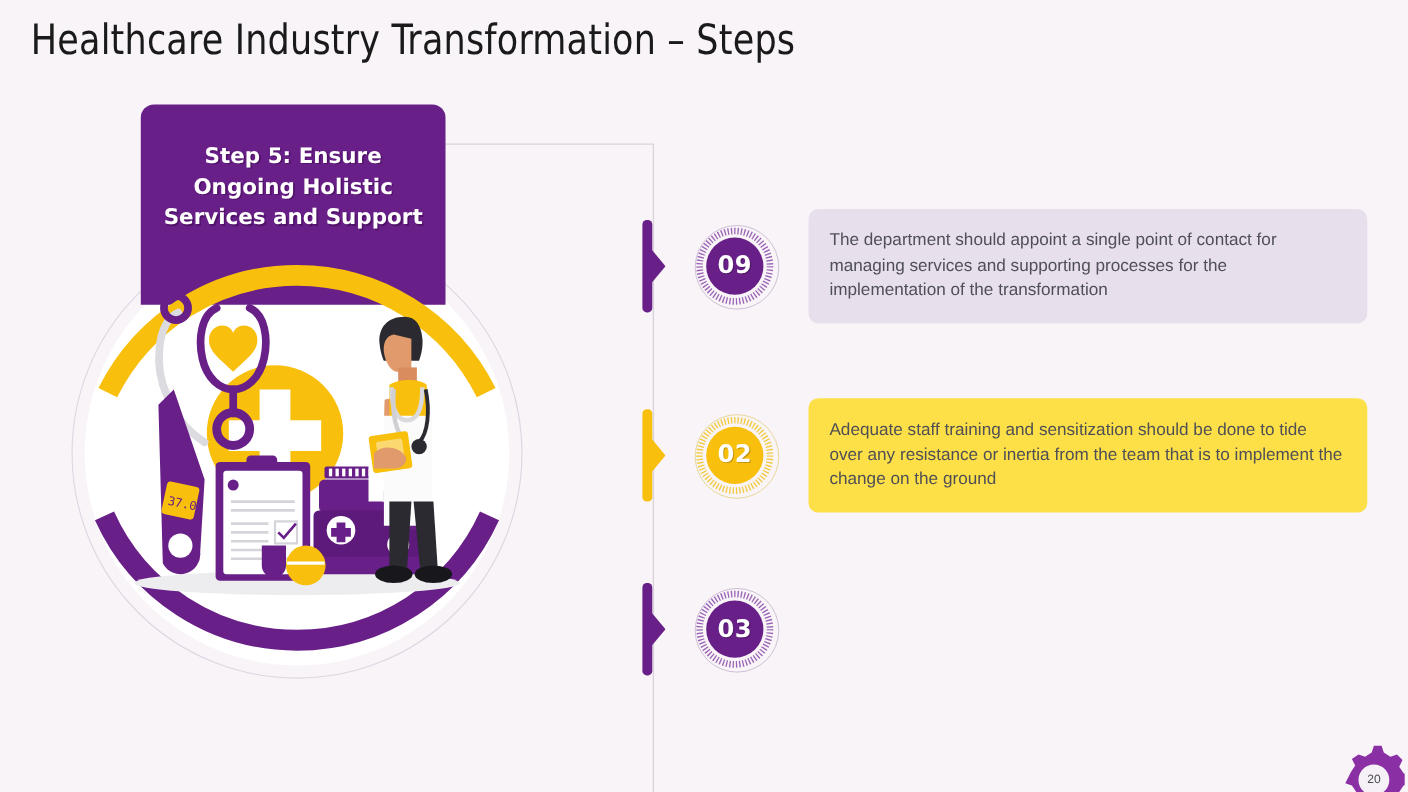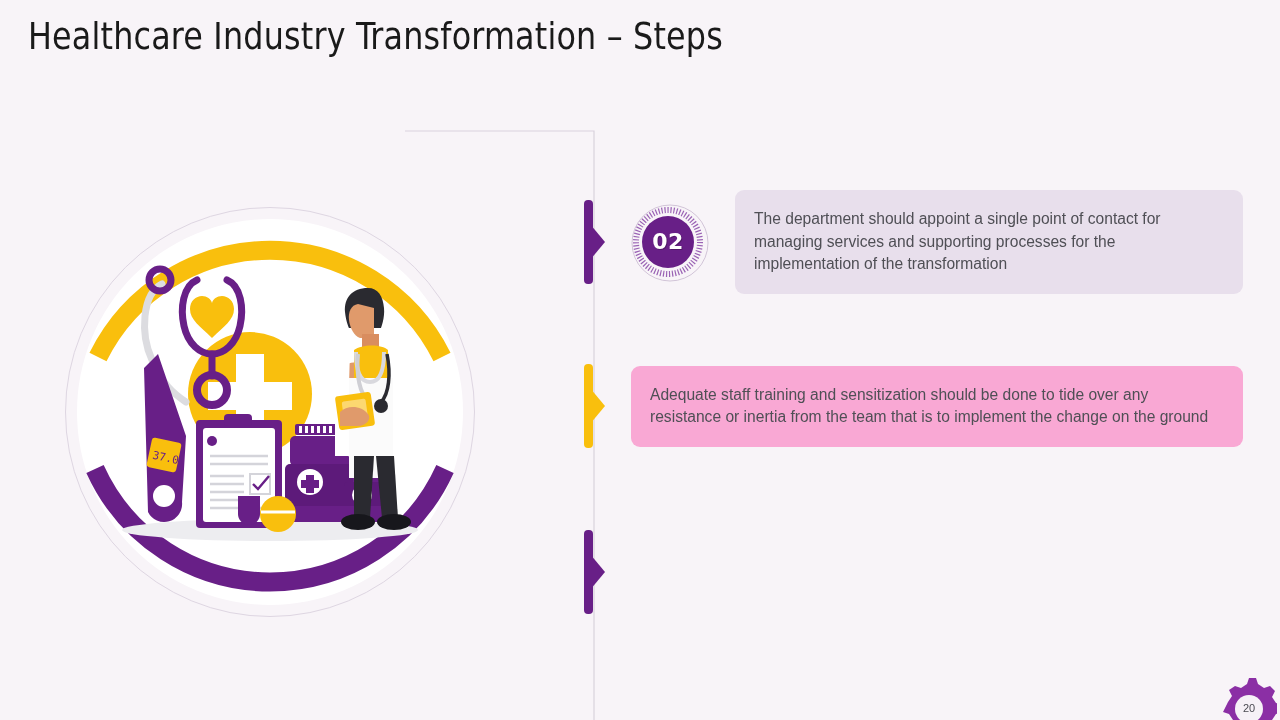--- a/index.html
+++ b/index.html
@@ -167,21 +167,21 @@
     flex: 1 1 auto;
     border-radius: 9px;
     padding: 18px 22px 18px 19px;
     box-sizing: border-box;
     font-size: 15.6px;
     line-height: 22.5px;
     color: #4f4f55;
     font-family: "Liberation Sans", sans-serif;
   }
   .card-purple { background: #e8dfec; }
-  .card-cream  { background: #f9a8d4; }
+  .card-cream  { background: #fde047; }
 
   
   .page-gear {
     position: absolute;
     right: 3px;
     bottom: 0px;
     width: 58px;
     height: 46px;
     z-index: 8;
   }
@@ -195,20 +195,23 @@
 
   <svg class="connector" viewBox="0 0 1280 720">
     <path d="M405 131 L594 131 L594 720" fill="none" stroke="#d9d2dd" stroke-width="1.2"></path>
   </svg>
 
   <div class="left-panel">
 
     <div class="ring-outer"></div>
     <div class="white-disc"></div>
 
+    <div class="step-card">
+      <div class="step-card-text">Step 5: Ensure Ongoing Holistic Services and Support</div>
+    </div>
 
     <svg class="arc" viewBox="0 0 410 410">
       <path d="M 33 150 A 192 192 0 0 1 377 150" fill="none" stroke="#f9bf0d" stroke-width="19" stroke-linecap="butt"></path>
       <path d="M 30 262 A 192 192 0 0 0 380 262" fill="none" stroke="#681f87" stroke-width="19" stroke-linecap="butt"></path>
     </svg>
 
     <svg class="illus" viewBox="0 0 340 340">
 
       <ellipse cx="170" cy="288" rx="148" ry="11" fill="#ededf0"></ellipse>
 
@@ -317,42 +320,58 @@
           <rect x="1" y="2" width="9" height="84" rx="4" fill="#681f87"></rect>
           <path d="M7 26 L22 44 L7 62 Z" fill="#681f87"></path>
         </svg>
       </div>
       <div class="badge-wrap">
         <svg width="82" height="82" viewBox="0 0 82 82">
           <circle cx="43" cy="42" r="38" fill="none" stroke="#cdbed4" stroke-width="0.9"></circle>
           <circle cx="41" cy="41" r="32" fill="none" stroke="#9a63b4" stroke-width="6" stroke-dasharray="1.2 1.8"></circle>
           <circle cx="41" cy="41" r="26" fill="#681f87"></circle>
         </svg>
-        <div class="badge-num">02</div>
+        <div class="badge-num">09</div>
       </div>
       <div class="text-card card-purple">The department should appoint a single point of contact for managing services and supporting processes for the implementation of the transformation</div>
     </div>
 
     <div class="step-row" style="top:362px;">
       <div class="marker">
         <svg width="22" height="88" viewBox="0 0 22 88">
           <rect x="1" y="2" width="9" height="84" rx="4" fill="#f9bf0d"></rect>
           <path d="M7 26 L22 44 L7 62 Z" fill="#f9bf0d"></path>
         </svg>
       </div>
+      <div class="badge-wrap">
+        <svg width="82" height="82" viewBox="0 0 82 82">
+          <circle cx="43" cy="42" r="38" fill="none" stroke="#e8d79a" stroke-width="0.9"></circle>
+          <circle cx="41" cy="41" r="32" fill="none" stroke="#f2c93f" stroke-width="6" stroke-dasharray="1.2 1.8"></circle>
+          <circle cx="41" cy="41" r="26" fill="#f9bf0d"></circle>
+        </svg>
+        <div class="badge-num">02</div>
+      </div>
       <div class="text-card card-cream">Adequate staff training and sensitization should be done to tide over any resistance or inertia from the team that is to implement the change on the ground</div>
     </div>
 
     <div class="step-row" style="top:528px;">
       <div class="marker">
         <svg width="22" height="88" viewBox="0 0 22 88">
           <rect x="1" y="2" width="9" height="84" rx="4" fill="#681f87"></rect>
           <path d="M7 26 L22 44 L7 62 Z" fill="#681f87"></path>
         </svg>
       </div>
+      <div class="badge-wrap">
+        <svg width="82" height="82" viewBox="0 0 82 82">
+          <circle cx="43" cy="42" r="38" fill="none" stroke="#cdbed4" stroke-width="0.9"></circle>
+          <circle cx="41" cy="41" r="32" fill="none" stroke="#9a63b4" stroke-width="6" stroke-dasharray="1.2 1.8"></circle>
+          <circle cx="41" cy="41" r="26" fill="#681f87"></circle>
+        </svg>
+        <div class="badge-num">03</div>
+      </div>
     </div>
   </div>
 
   <div class="page-gear">
     <svg width="58" height="46" viewBox="0 0 58 46">
       <g transform="translate(29,34)">
         <path d="M-20 -6 l4 -6 l-3 -6 l6 -4 l6 2 l6 -4 l2 -6 l7 0 l2 6 l6 4 l6 -2 l5 5 l-3 6 l4 6 l6 2 l0 7 l-6 2 l-4 6 l3 6 l-5 5 l-6 -2 l-6 4 l-2 6 l-7 0 l-2 -6 l-6 -4 l-6 2 l-5 -5 l3 -6 l-4 -6 l-6 -2 z" fill="#8b2fa5"></path>
         <circle cx="1" cy="1" r="14" fill="#f6f1f7"></circle>
       </g>
       <text class="num-text" x="30" y="38" text-anchor="middle" font-family="Liberation Sans, sans-serif" font-size="11" fill="#4a4a52">20</text>

